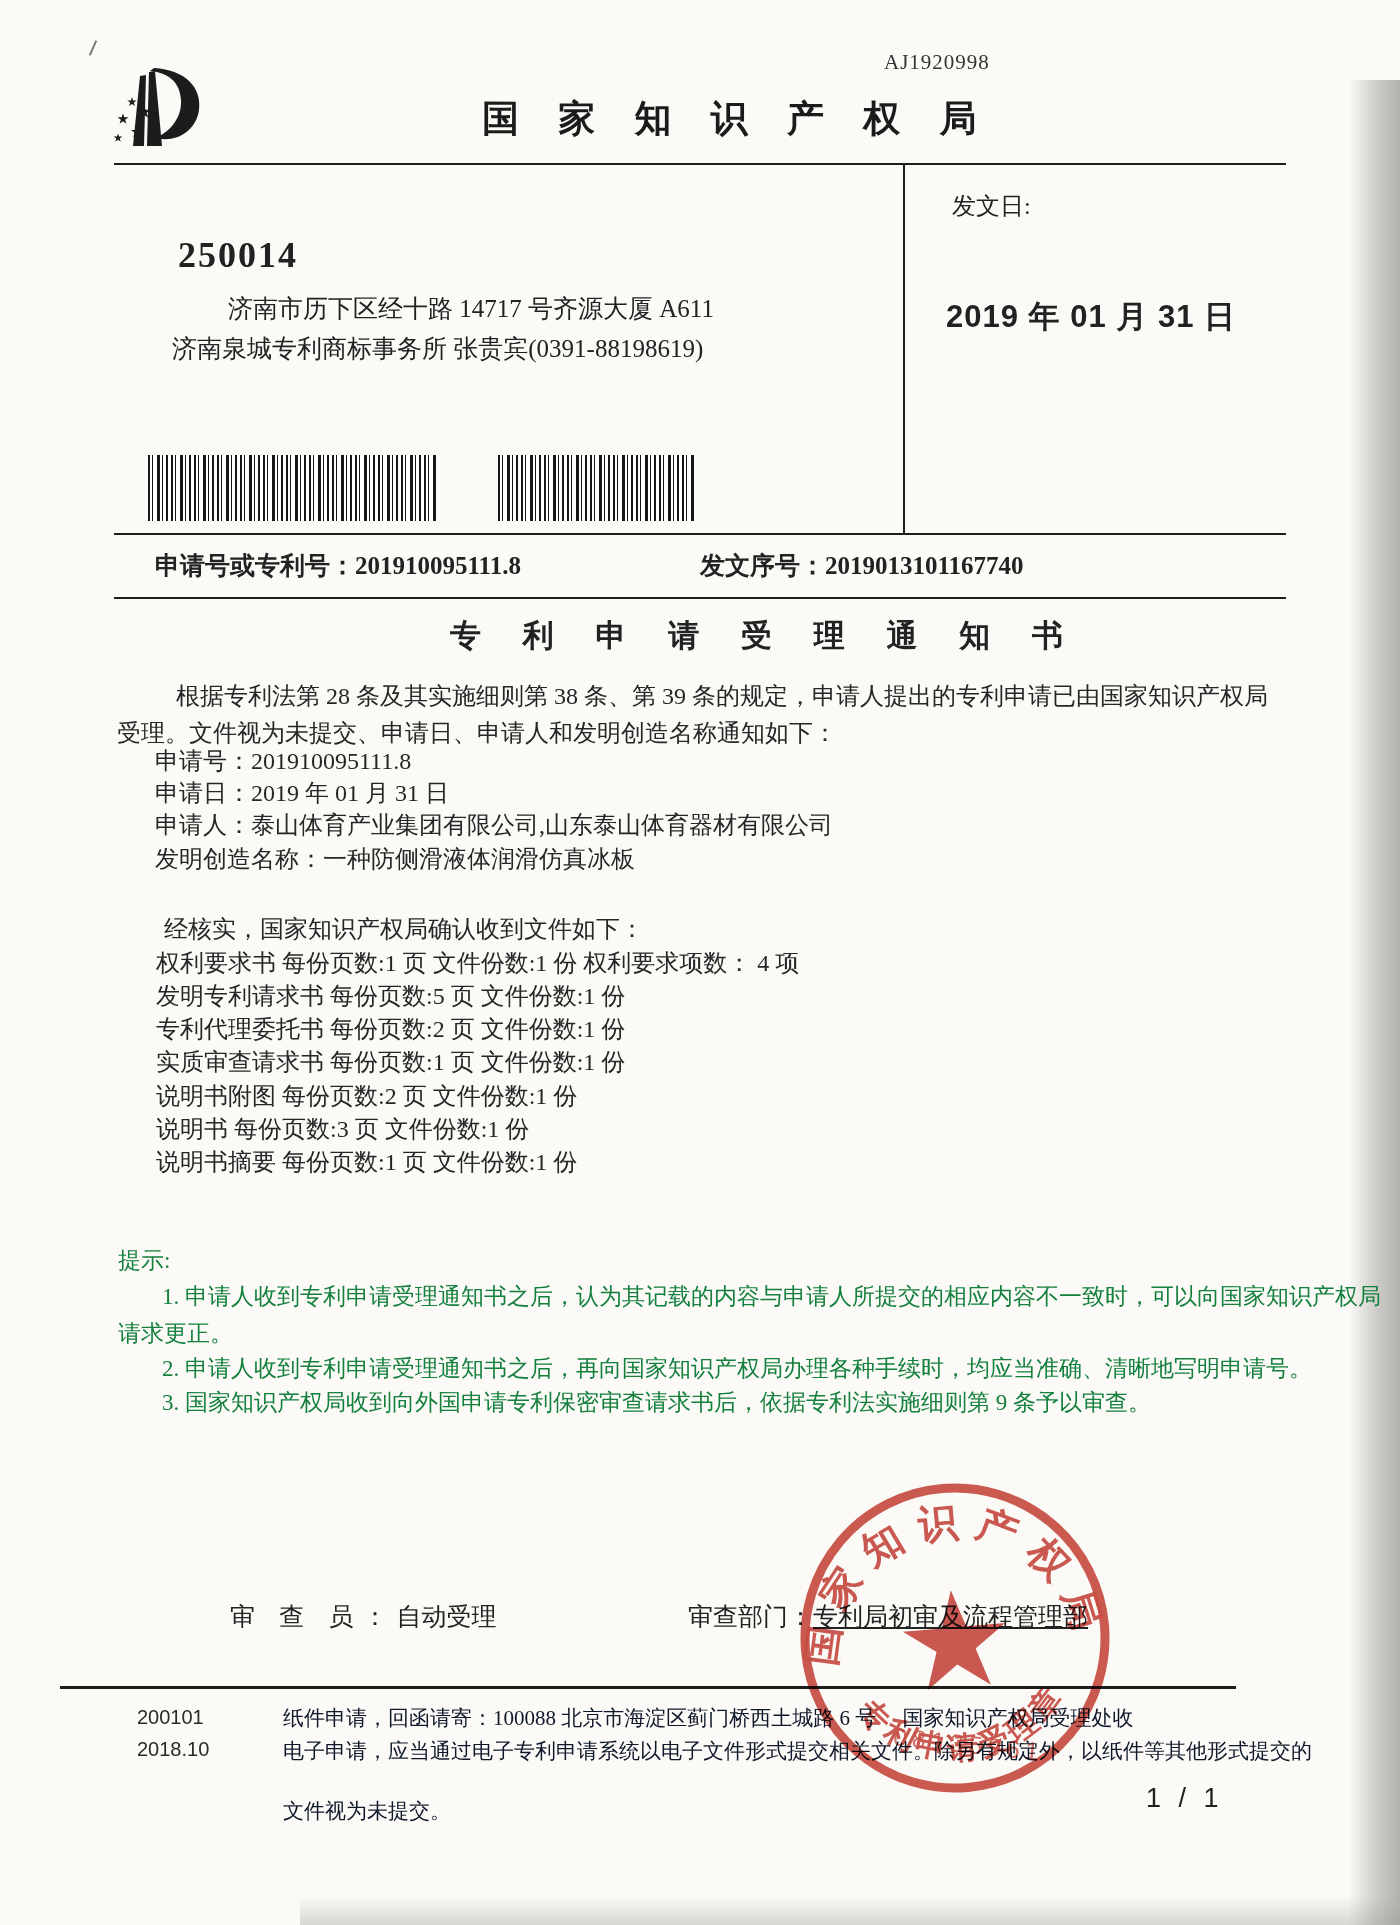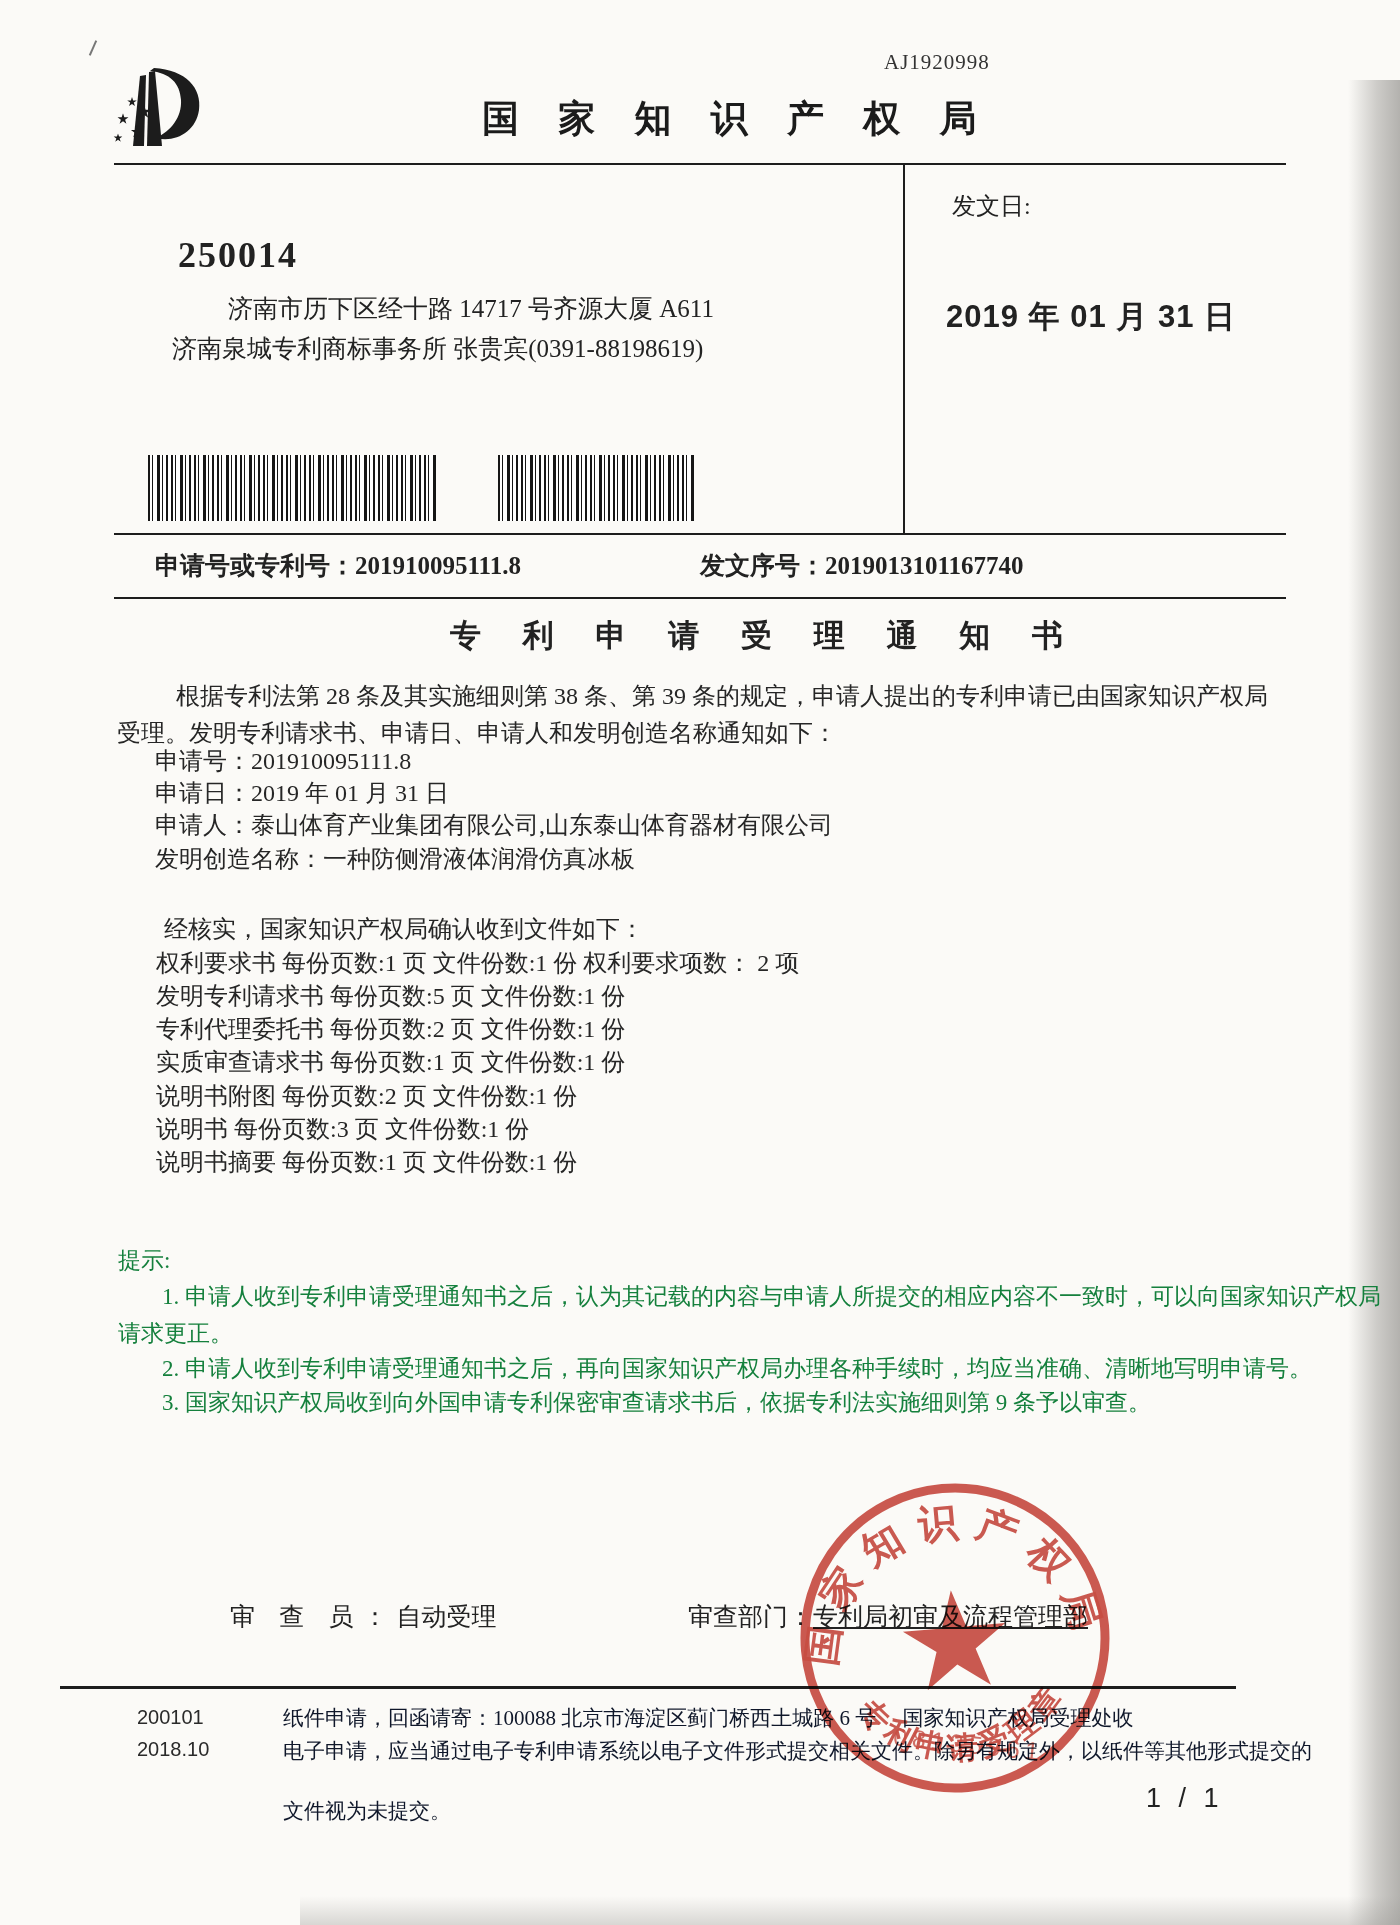--- a/index.html
+++ b/index.html
@@ -116,29 +116,29 @@
 <div class="abs ref-row ref-app">
   <span>申请号或专利号：</span><span>201910095111.8</span>
 </div>
 <div class="abs ref-row ref-serial">
   <span>发文序号：</span><span>2019013101167740</span>
 </div>
 
 <div class="abs notice-title">专 利 申 请 受 理 通 知 书</div>
 
 <div class="bodyline" style="left:176px;top:680px;">根据专利法第 28 条及其实施细则第 38 条、第 39 条的规定，申请人提出的专利申请已由国家知识产权局</div>
-<div class="bodyline" style="left:117px;top:717px;">受理。发明专利请求书、申请日、申请人和发明创造名称通知如下：</div>
+<div class="bodyline" style="left:117px;top:717px;">受理。文件视为未提交、申请日、申请人和发明创造名称通知如下：</div>
 
 <div class="bodyline" style="left:155px;top:745px;"><span>申请号：</span><span>201910095111.8</span></div>
 <div class="bodyline" style="left:155px;top:777px;"><span>申请日：</span><span>2019 年 01 月 31 日</span></div>
 <div class="bodyline" style="left:155px;top:809px;"><span>申请人：</span><span>泰山体育产业集团有限公司,山东泰山体育器材有限公司</span></div>
 <div class="bodyline" style="left:155px;top:843px;"><span>发明创造名称：</span><span>一种防侧滑液体润滑仿真冰板</span></div>
 
 <div class="bodyline" style="left:156px;top:913px;margin-left:8px;">经核实，国家知识产权局确认收到文件如下：</div>
-<div class="bodyline" style="left:156px;top:947px;">权利要求书 每份页数:1 页  文件份数:1 份  权利要求项数：  2 项</div>
+<div class="bodyline" style="left:156px;top:947px;">权利要求书 每份页数:1 页  文件份数:1 份  权利要求项数：  4 项</div>
 <div class="bodyline" style="left:156px;top:980px;">发明专利请求书 每份页数:5 页  文件份数:1 份</div>
 <div class="bodyline" style="left:156px;top:1013px;">专利代理委托书 每份页数:2 页  文件份数:1 份</div>
 <div class="bodyline" style="left:156px;top:1046px;">实质审查请求书 每份页数:1 页  文件份数:1 份</div>
 <div class="bodyline" style="left:156px;top:1080px;">说明书附图 每份页数:2 页  文件份数:1 份</div>
 <div class="bodyline" style="left:156px;top:1113px;">说明书 每份页数:3 页  文件份数:1 份</div>
 <div class="bodyline" style="left:156px;top:1146px;">说明书摘要 每份页数:1 页  文件份数:1 份</div>
 
 <div class="tipline" style="left:118px;top:1245px;">提示:</div>
 <div class="tipline" style="left:162px;top:1281px;">1. 申请人收到专利申请受理通知书之后，认为其记载的内容与申请人所提交的相应内容不一致时，可以向国家知识产权局</div>
 <div class="tipline" style="left:118px;top:1318px;">请求更正。</div>

